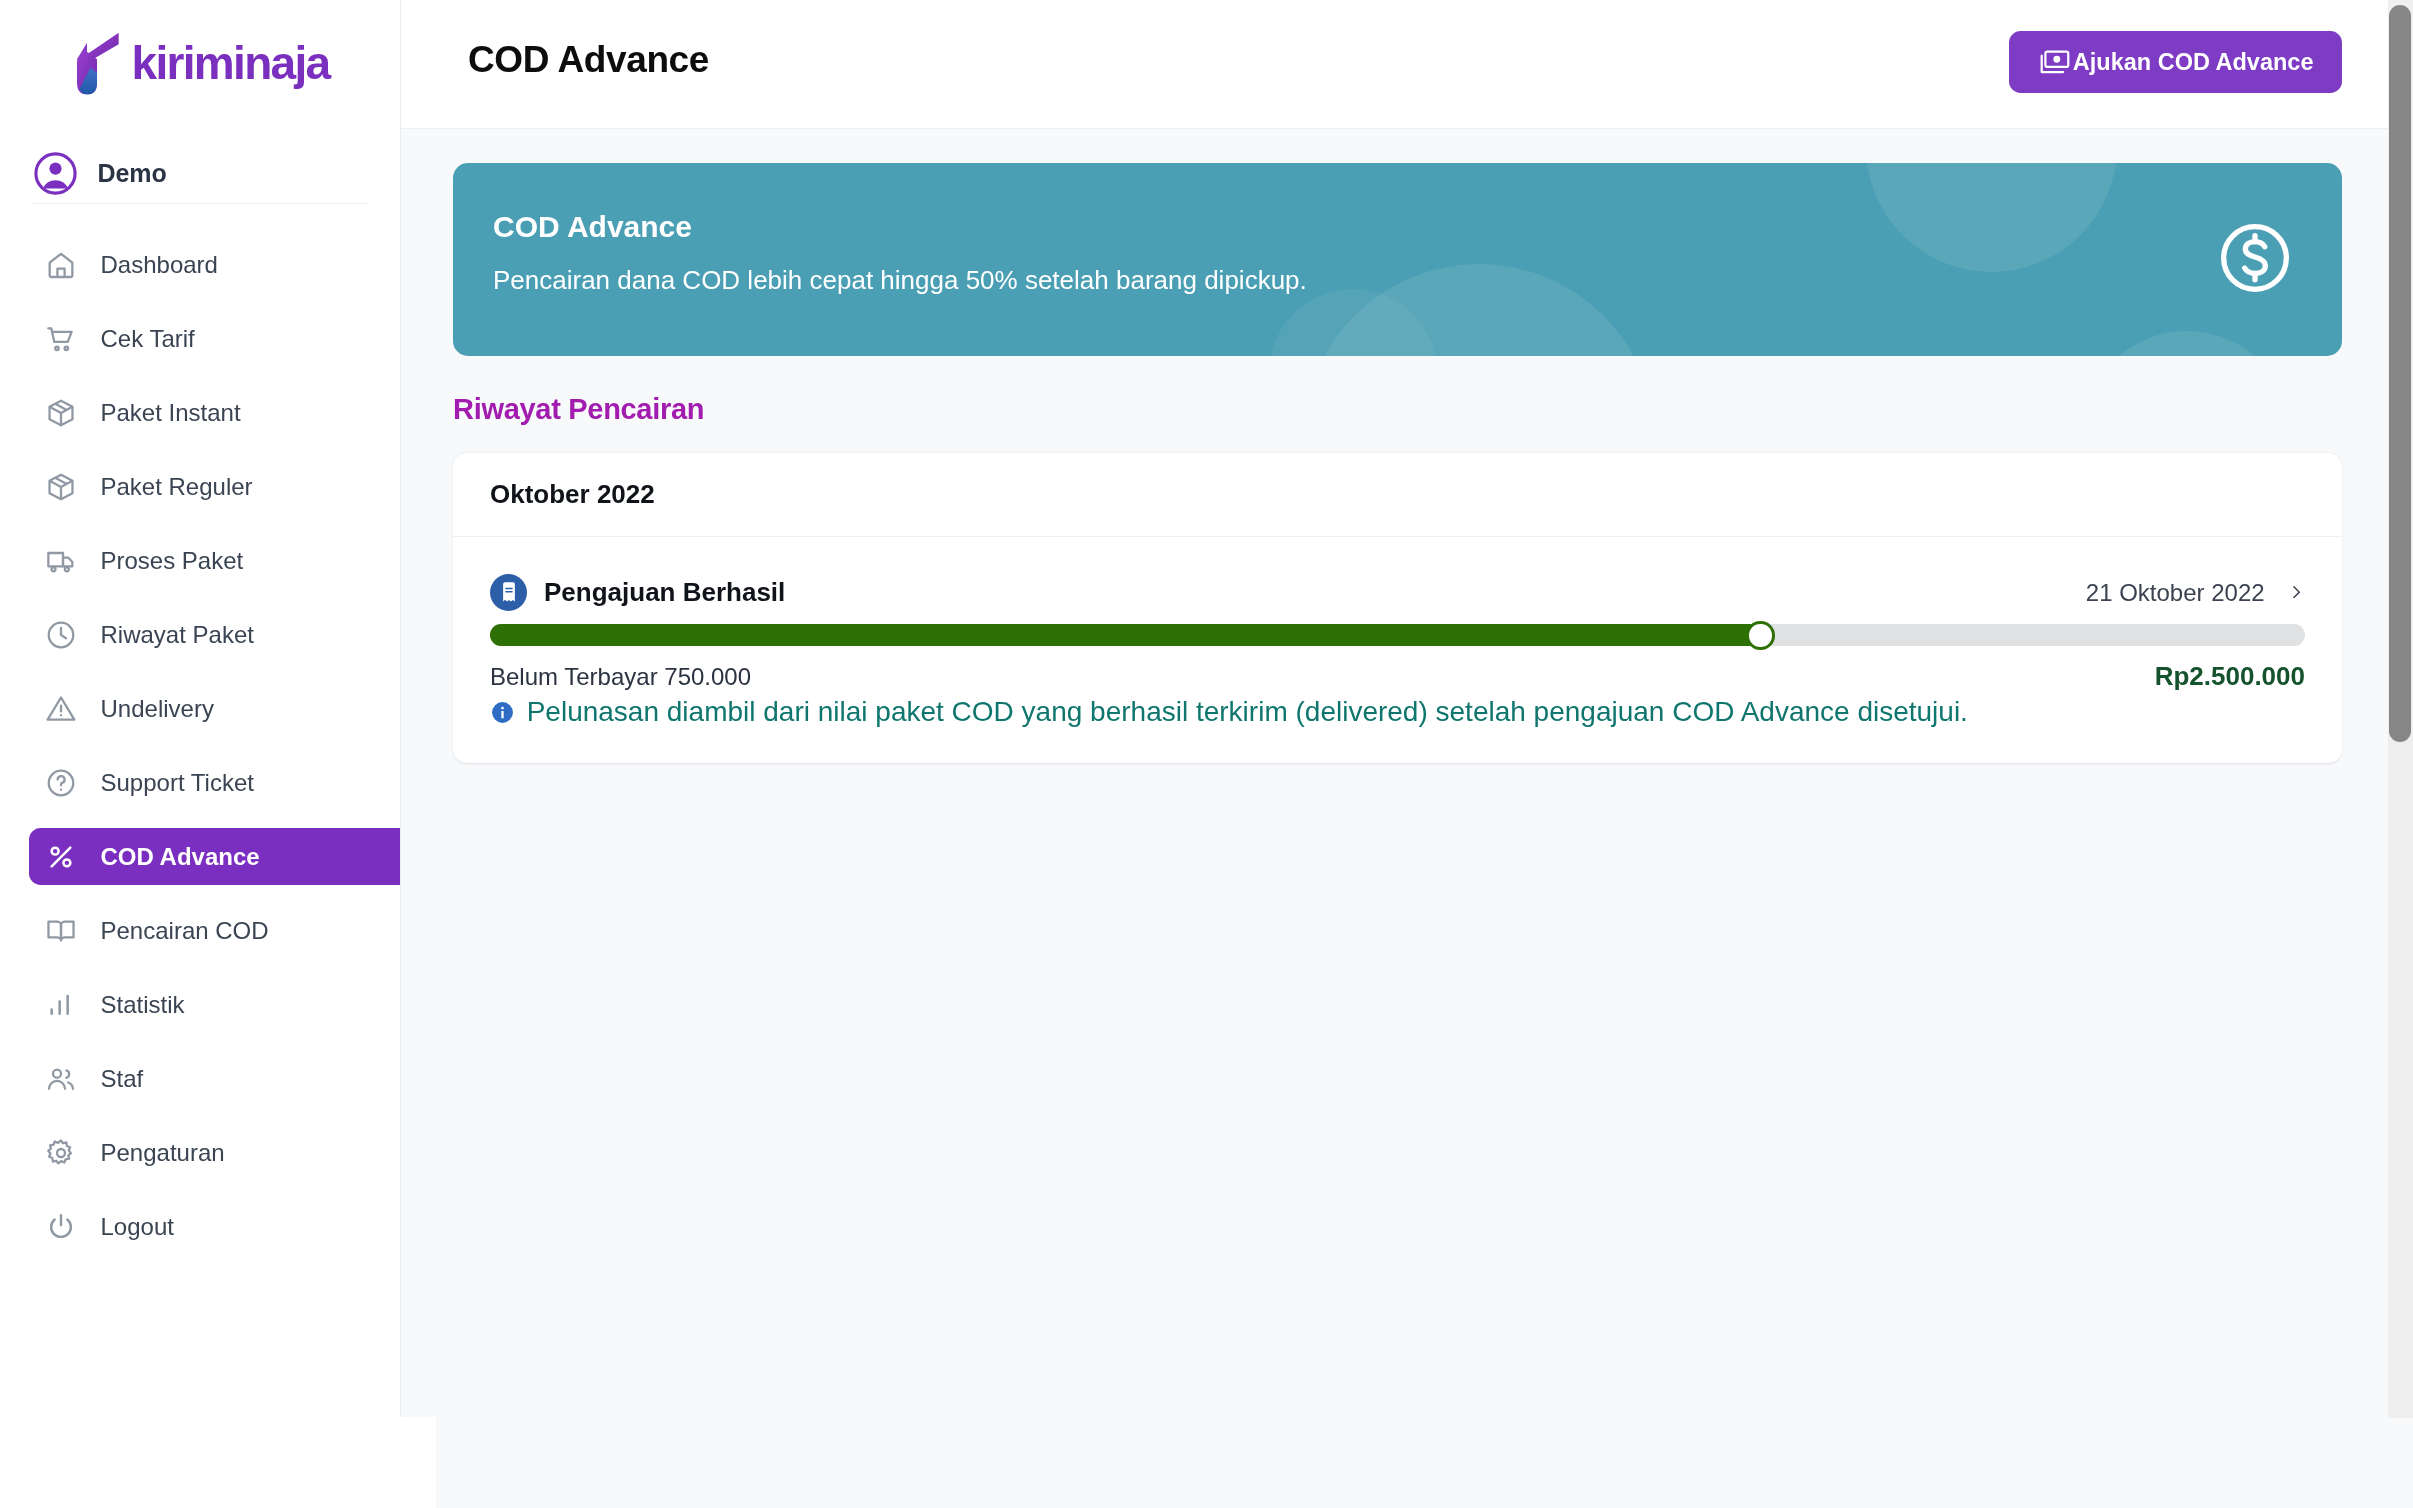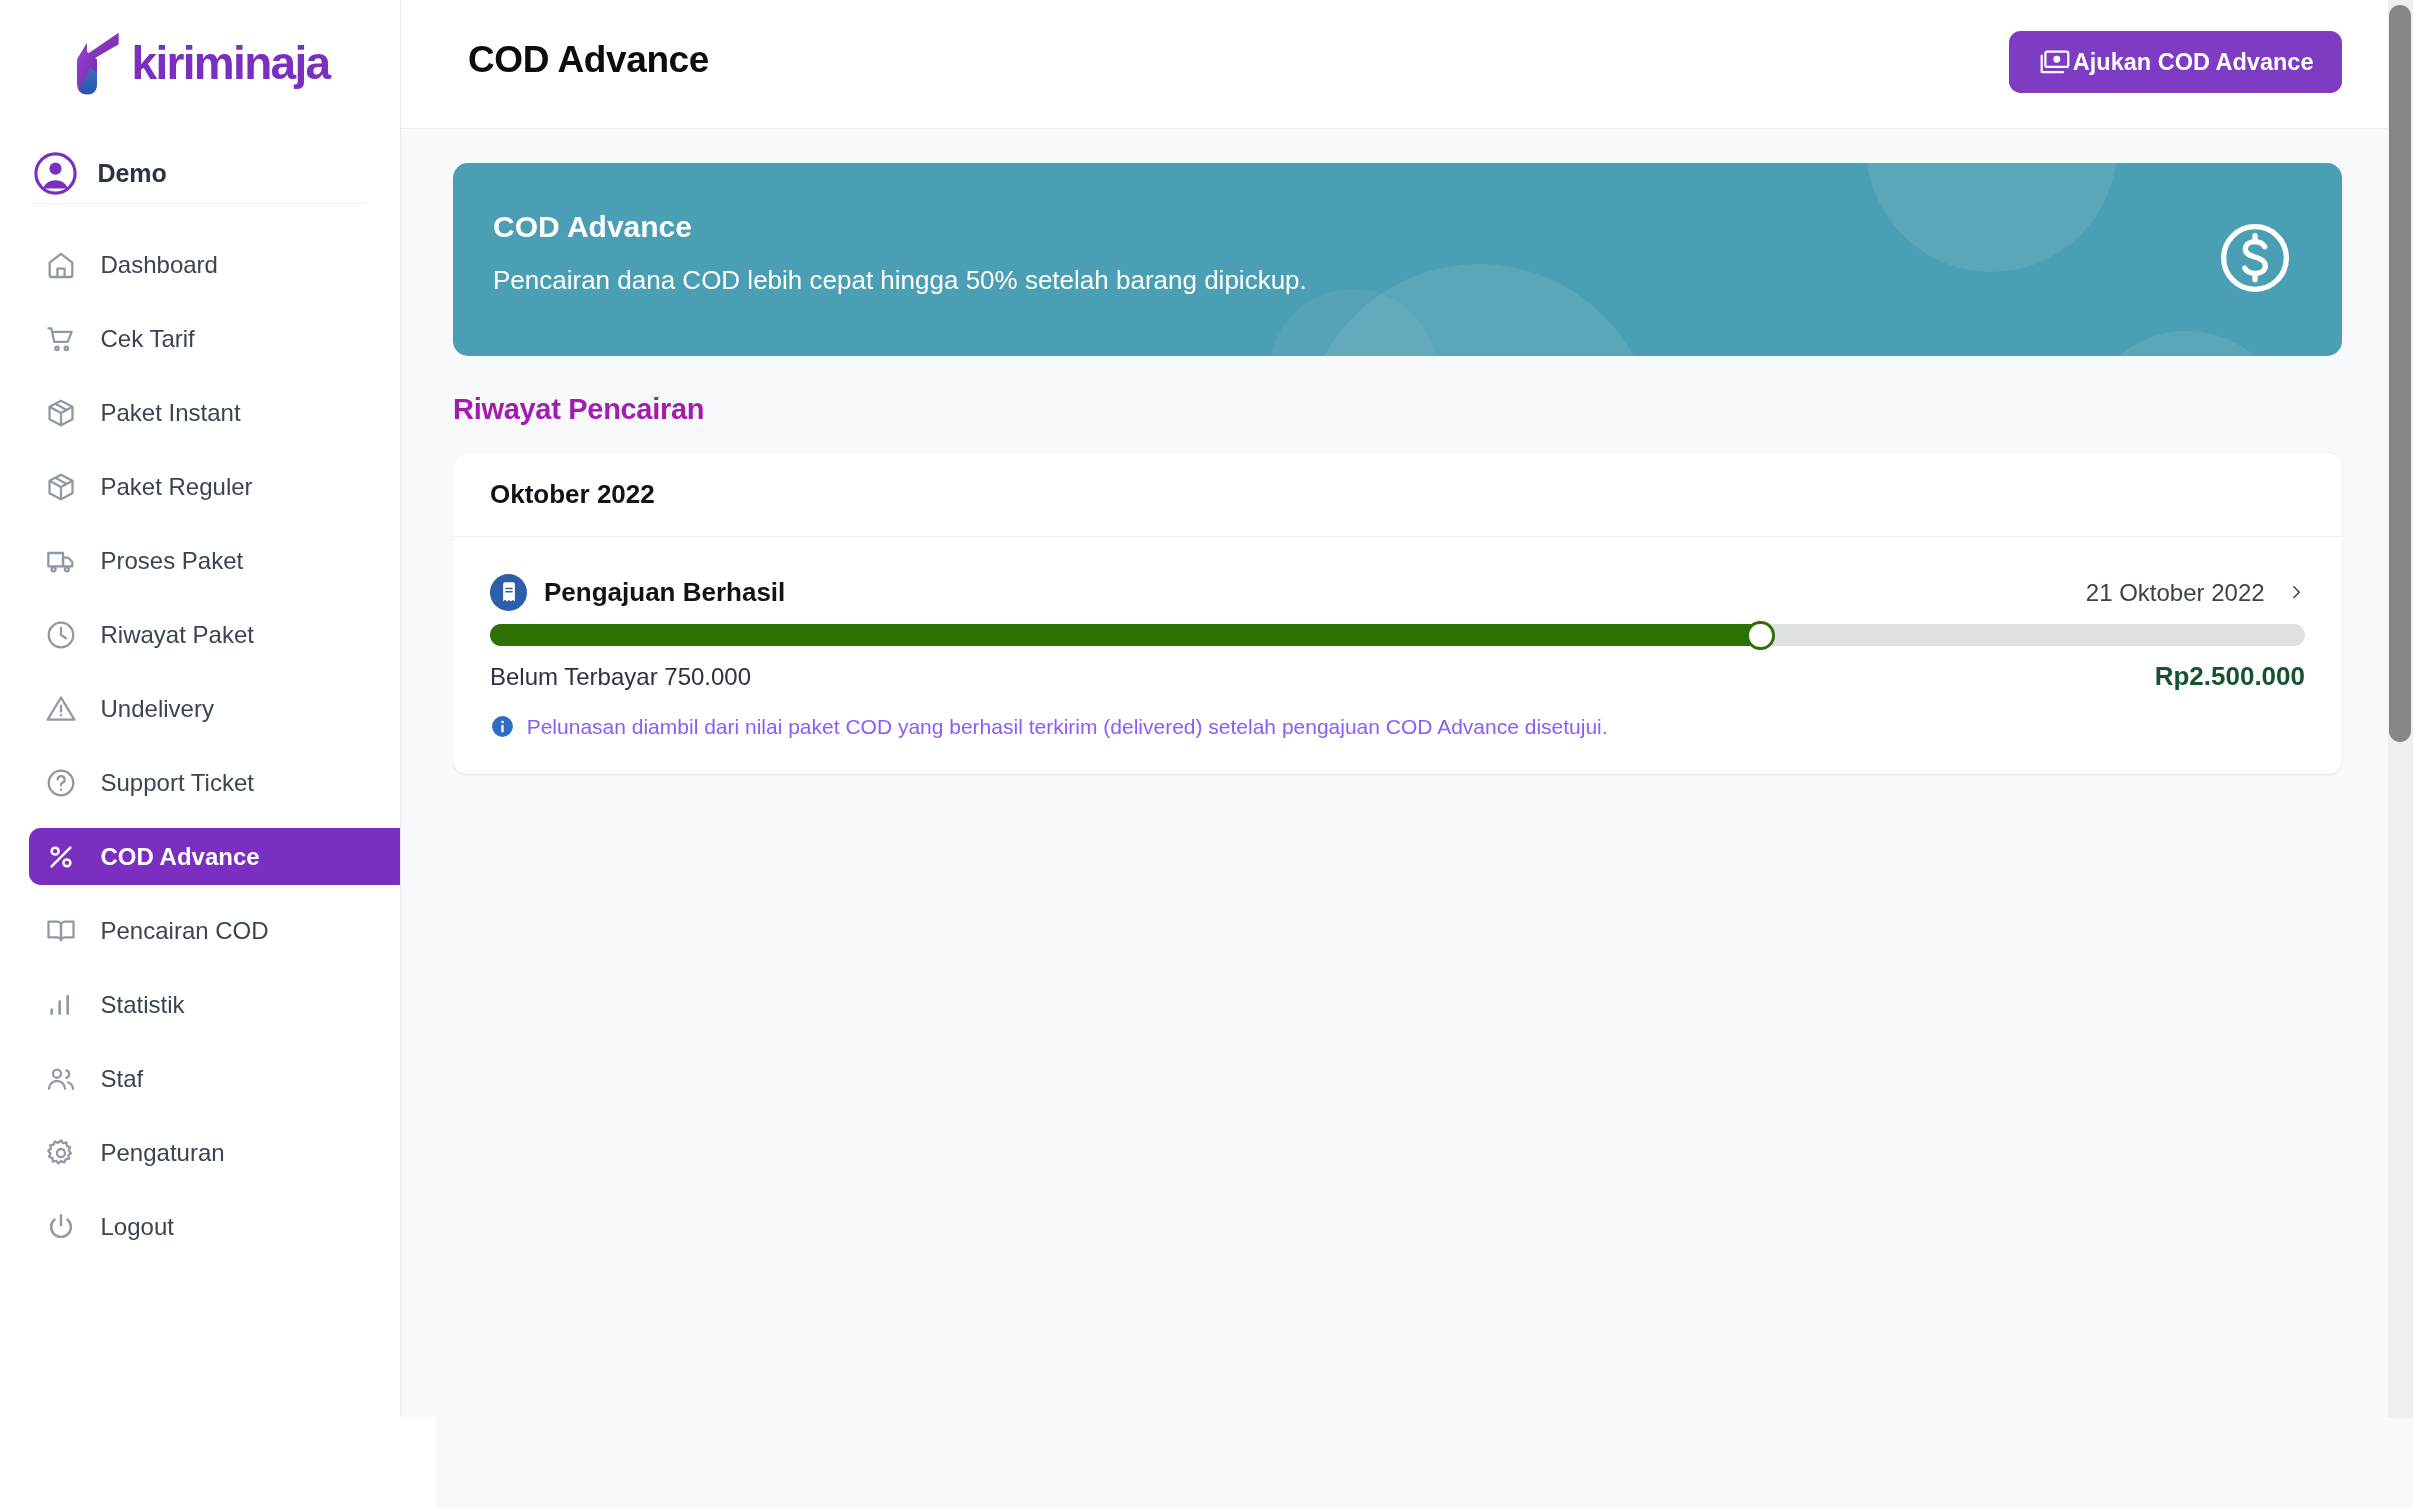--- a/index.html
+++ b/index.html
@@ -174,22 +174,22 @@
   }
 
   .foot-line {
     margin-top: 15px; display: flex; align-items: baseline;
     font-size: 24px; color: #2b3240; justify-content: flex-end;
   }
   .foot-line .sp { flex: 1 1 auto; }
   .unpaid-amount { font-size: 26px; font-weight: 700; color: #b5121b; }
 
   .note-line {
-    margin-top: 22px; display: flex; align-items: center;
-    font-size: 21px; color: #8b5cf6;
+    margin-top: 4px; display: flex; align-items: center;
+    font-size: 28px; color: #0f766e;
   }
   .note-ico {
     width: 25px; height: 25px; flex: 0 0 auto; margin-right: 11.7px;
     color: #2f6cc4;
   }
 
   
   #scrollbar-track {
     position: absolute; right: 0; top: 0;
     width: 25px; height: 1418px; background: #efefef;

